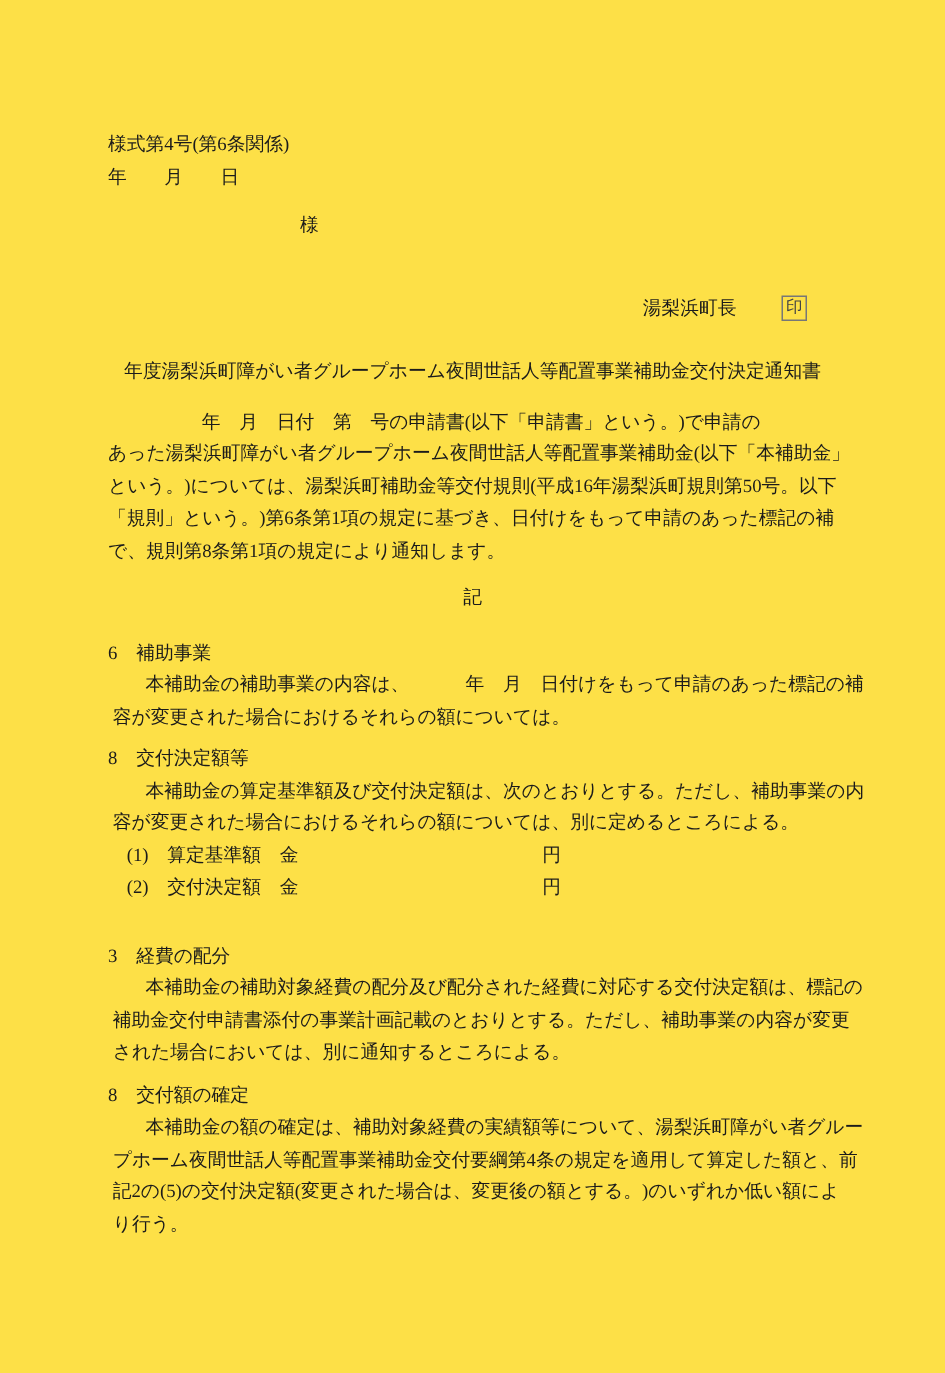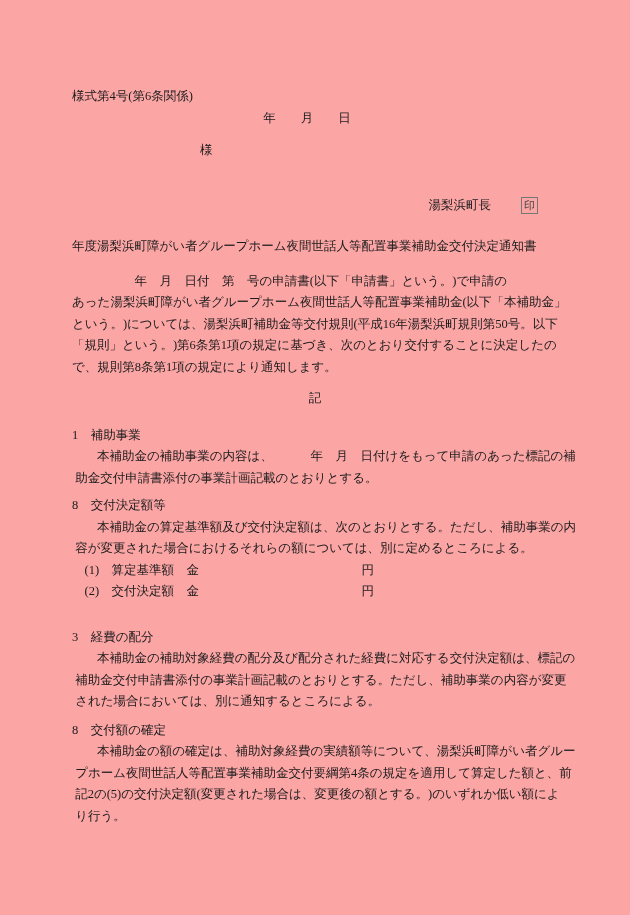--- a/index.html
+++ b/index.html
@@ -8,31 +8,31 @@
     width: 630px;
     height: 915px;
     background: #ffffff;
     overflow: hidden;
   }
   .page {
     box-sizing: border-box;
     width: 630px;
     height: 915px;
     padding: 86px 72px 0 72px;
-    background: #fca5a5;
+    background: #fde047;
     color: #1b1b1b;
     font-family: "Liberation Serif", "DejaVu Serif", serif;
     font-size: 12.5px;
     line-height: 21.5px;
   }
   .line { white-space: pre; }
   .multiline { white-space: pre; }
   .form-label { }
   .date-line {
-    text-align: center;
+    text-align: left;
     padding-right: 16px; 
     white-space: pre;
   }
   .addressee-line {
     margin-top: 11px;
     padding-left: 128px;
     white-space: pre;
   }
   .issuer-line {
     margin-top: 33px;
@@ -48,22 +48,22 @@
     margin-left: 30px;
     margin-right: 20px;
     border: 1px solid #777;
     font-size: 11px;
     line-height: 13px;
     padding: 1px 2px;
     color: #444;
   }
   .doc-title {
     margin-top: 21px;
+    text-align: center;
     white-space: pre;
-    font-family: Liberation Mono, monospace;
   }
   .intro {
     margin-top: 12px;
   }
   .ki-separator {
     margin-top: 10px;
     text-align: center;
   }
   .section { margin-top: 0; }
   .section .heading { white-space: pre; }
@@ -87,29 +87,29 @@
   <div class="issuer-line">
     <span class="issuer-name">湯梨浜町長</span>
     <span class="seal-box">印</span>
   </div>
 
   <div class="doc-title">年度湯梨浜町障がい者グループホーム夜間世話人等配置事業補助金交付決定通知書</div>
 
   <div class="multiline intro">　　　　　年　月　日付　第　号の申請書(以下「申請書」という。)で申請の
 あった湯梨浜町障がい者グループホーム夜間世話人等配置事業補助金(以下「本補助金」
 という。)については、湯梨浜町補助金等交付規則(平成16年湯梨浜町規則第50号。以下
-「規則」という。)第6条第1項の規定に基づき、次のとおり交付することに決定したの
+「規則」という。)第6条第1項の規定に基づき、日付けをもって申請のあった標記の補
 で、規則第8条第1項の規定により通知します。</div>
 
   <div class="ki-separator">記</div>
 
   <div class="section section-1">
-    <div class="heading">1　補助事業</div>
+    <div class="heading">6　補助事業</div>
     <div class="body multiline">　　本補助金の補助事業の内容は、　　　年　月　日付けをもって申請のあった標記の補
- 助金交付申請書添付の事業計画記載のとおりとする。</div>
+ 容が変更された場合におけるそれらの額については。</div>
   </div>
 
   <div class="section section-2">
     <div class="heading">8　交付決定額等</div>
     <div class="body multiline">　　本補助金の算定基準額及び交付決定額は、次のとおりとする。ただし、補助事業の内
  容が変更された場合におけるそれらの額については、別に定めるところによる。
 　(1)　算定基準額　金　　　　　　　　　　　　　円
 　(2)　交付決定額　金　　　　　　　　　　　　　円</div>
   </div>
 

